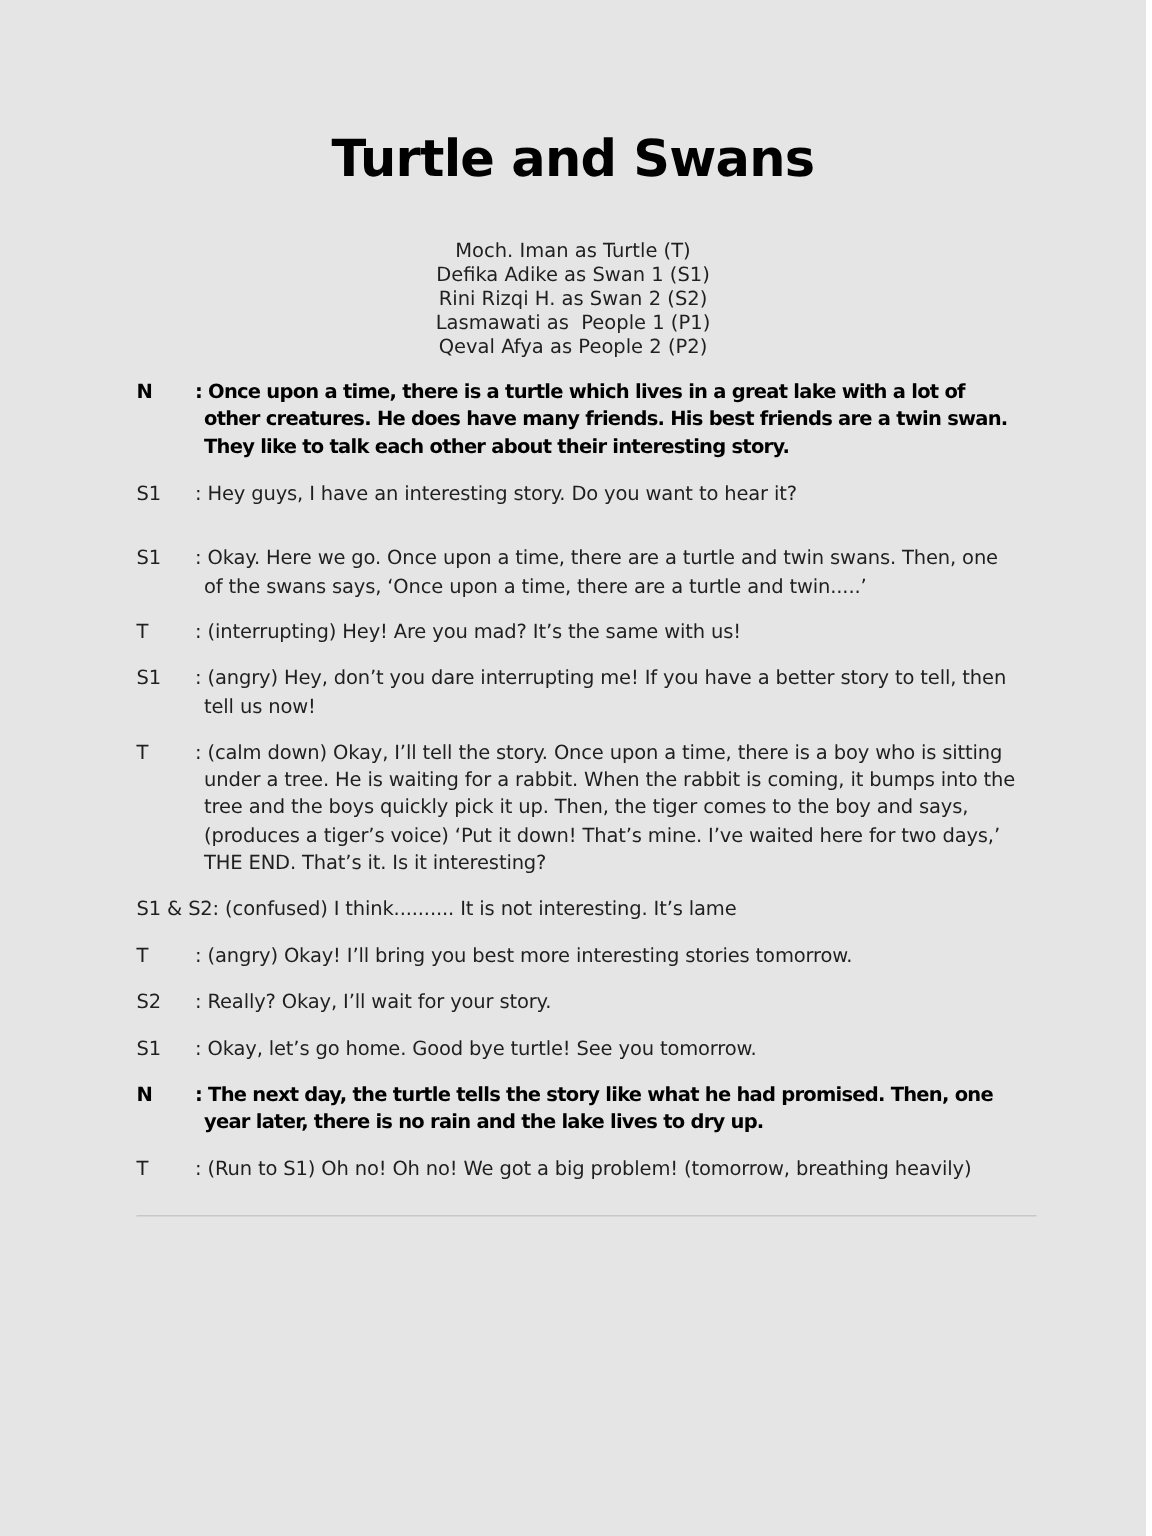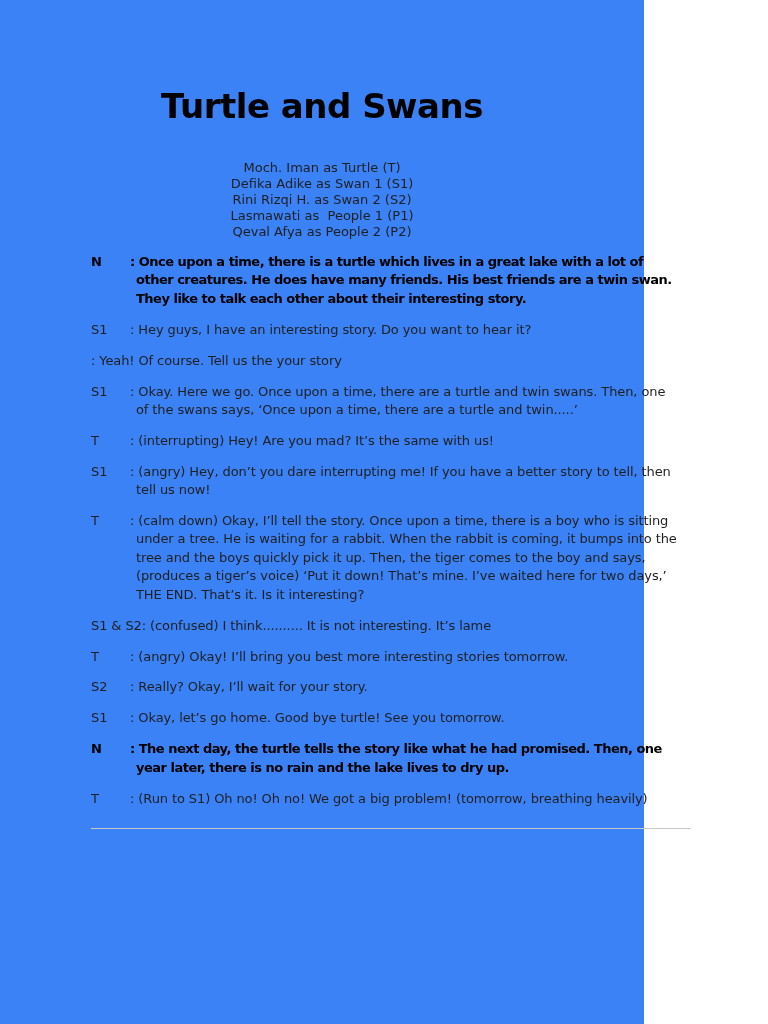--- a/index.html
+++ b/index.html
@@ -9,23 +9,23 @@
   }
   body {
     width: 768px;
     height: 1024px;
     font-family: "DejaVu Sans", sans-serif;
     color: #1f1f1f;
     overflow: hidden;
   }
   .doc-page {
     position: relative;
-    width: 644px;
+    width: 764px;
     height: 1024px;
-    background: #3b82f6;
+    background: #e5e5e5;
   }
   .doc-title {
     padding-top: 86px;
     text-align: center;
     font-size: 34px;
     line-height: 40px;
     font-weight: bold;
     color: #000000;
     letter-spacing: -0.5px;
   }
@@ -110,21 +110,20 @@
       <span class="spk">N</span>
       <span class="txt">: Once upon a time, there is a turtle which lives in a great lake with a lot of other creatures. He does have many friends. His best friends are a twin swan. They like to talk each other about their interesting story.</span>
     </div>
 
     <div class="block">
       <span class="spk">S1</span>
       <span class="txt">: Hey guys, I have an interesting story. Do you want to hear it?</span>
     </div>
 
     <div class="block gap-wide">
-      <span class="txt">: Yeah! Of course. Tell us the your story</span>
     </div>
 
     <div class="block">
       <span class="spk">S1</span>
       <span class="txt">: Okay. Here we go. Once upon a time, there are a turtle and twin swans. Then, one of the swans says, ‘Once upon a time, there are a turtle and twin.....’</span>
     </div>
 
     <div class="block">
       <span class="spk">T</span>
       <span class="txt">: (interrupting) Hey! Are you mad? It’s the same with us!</span>

